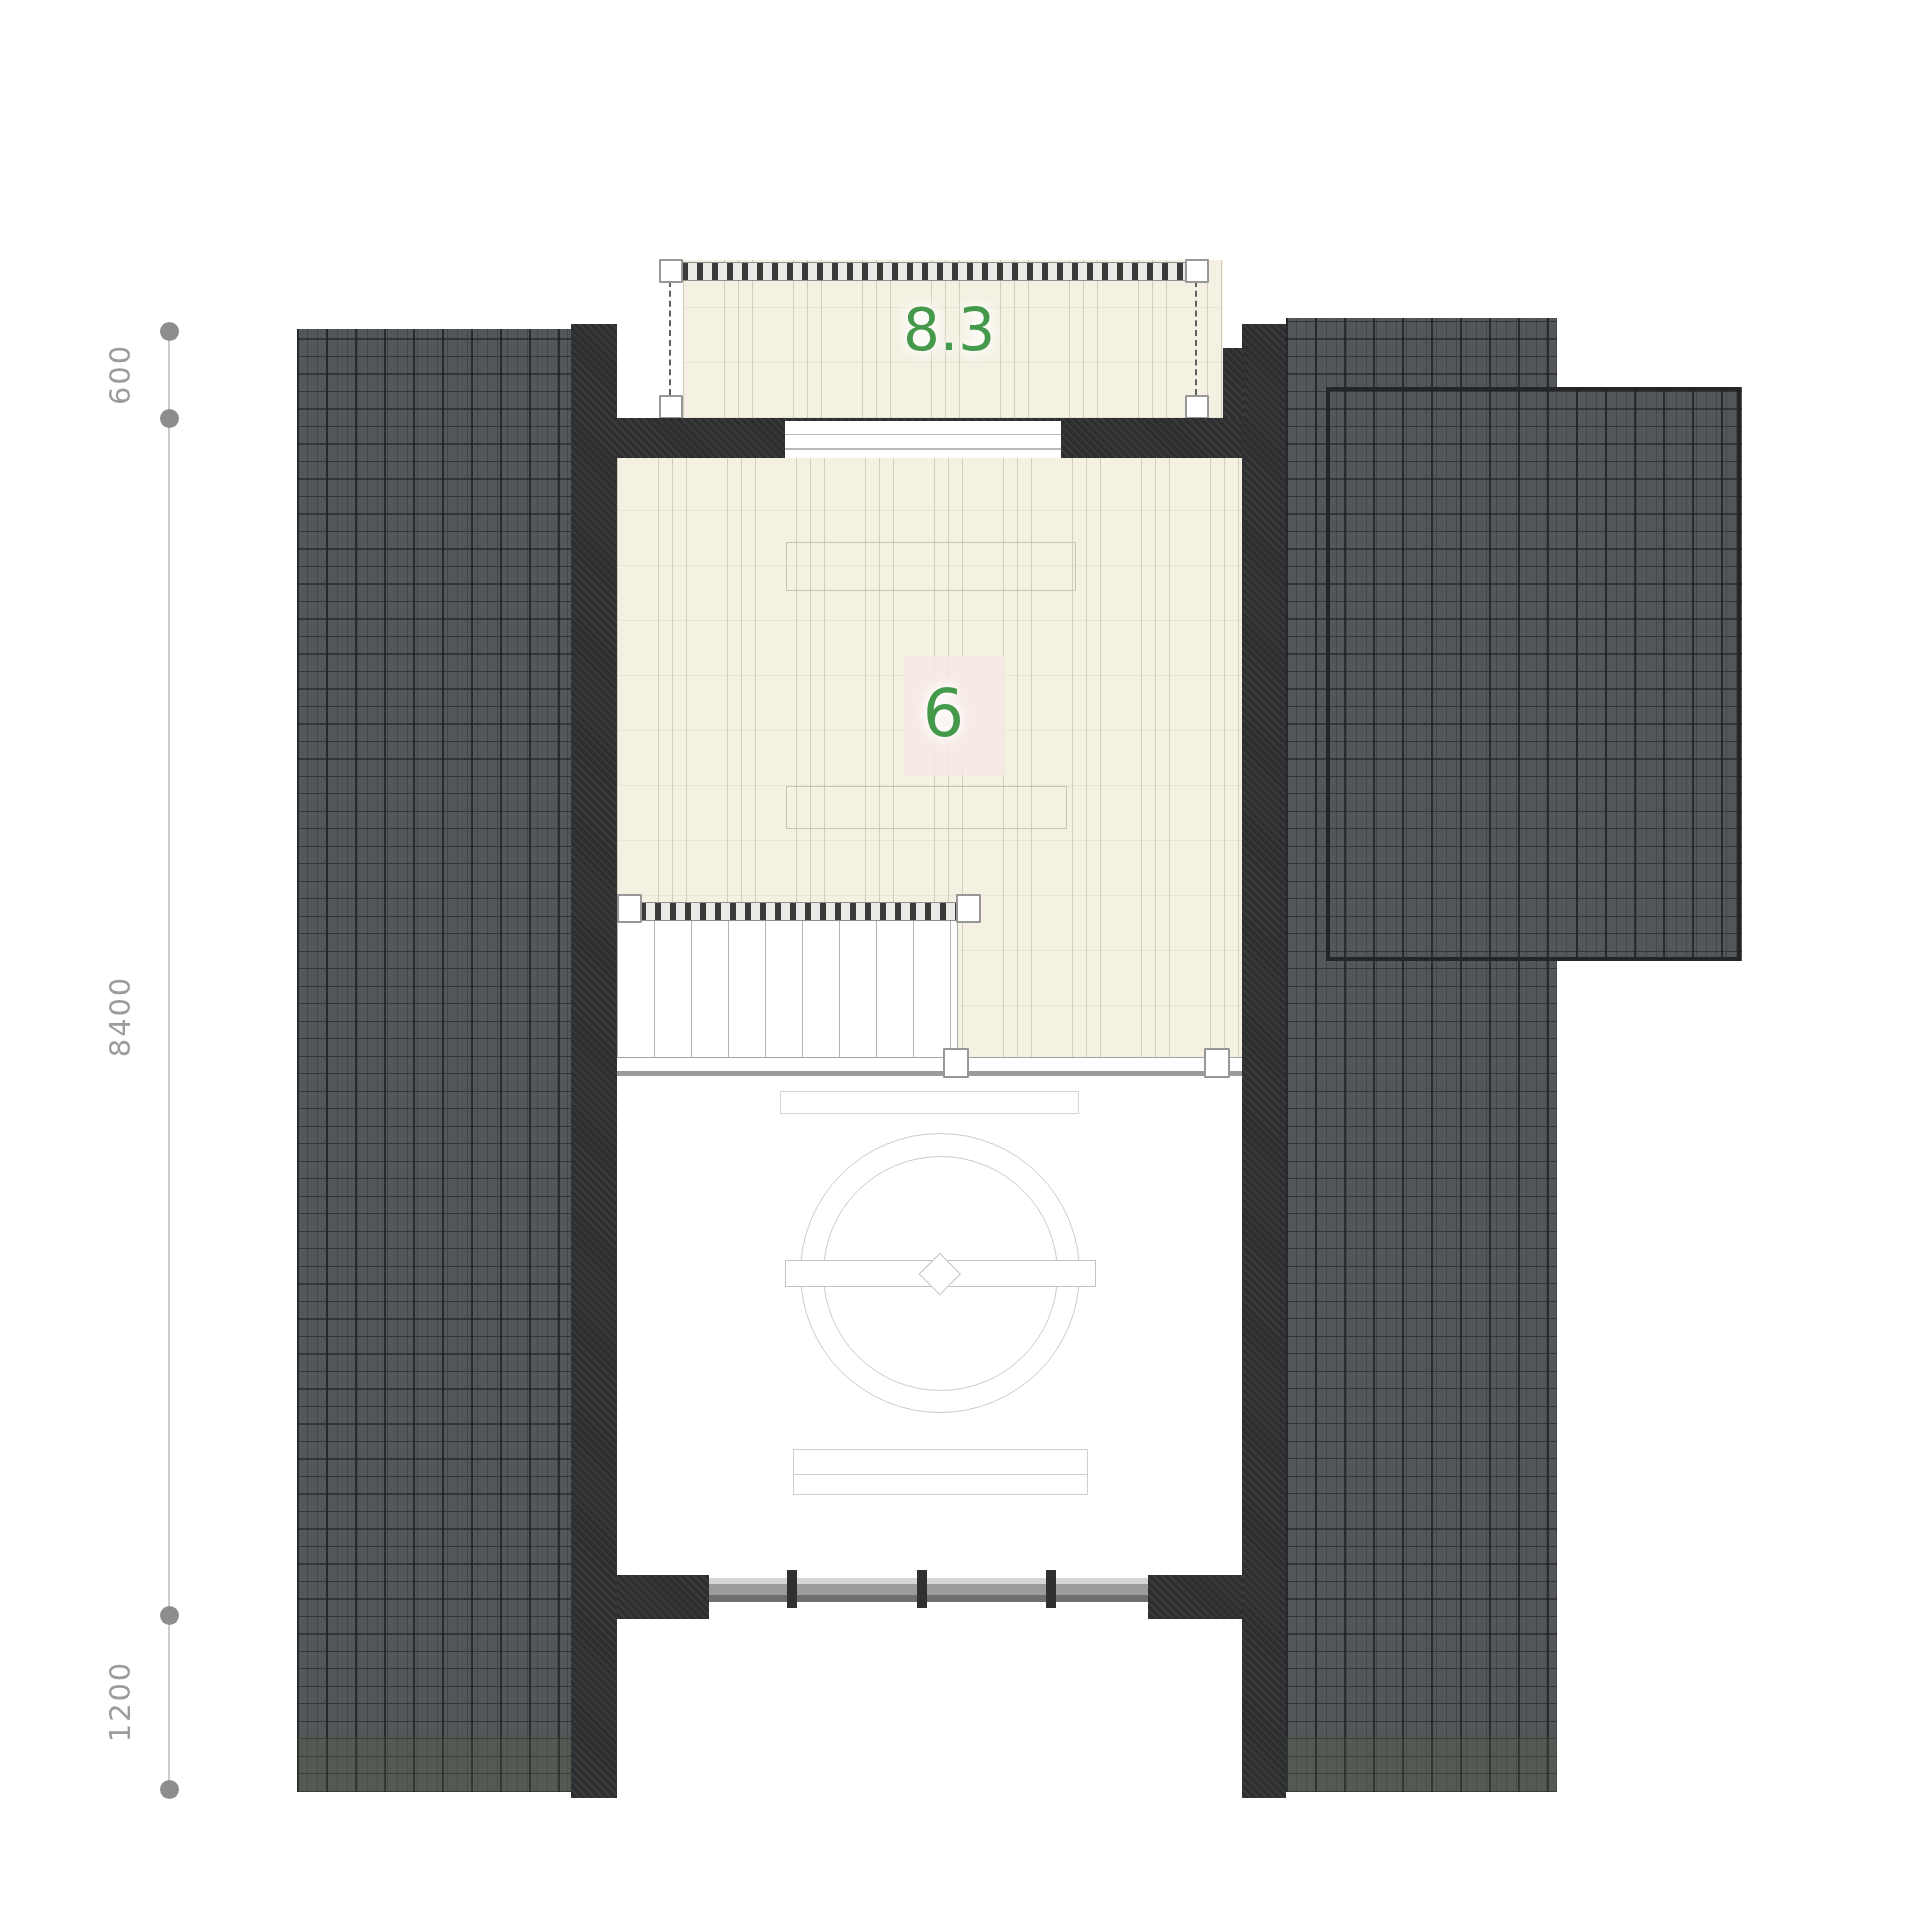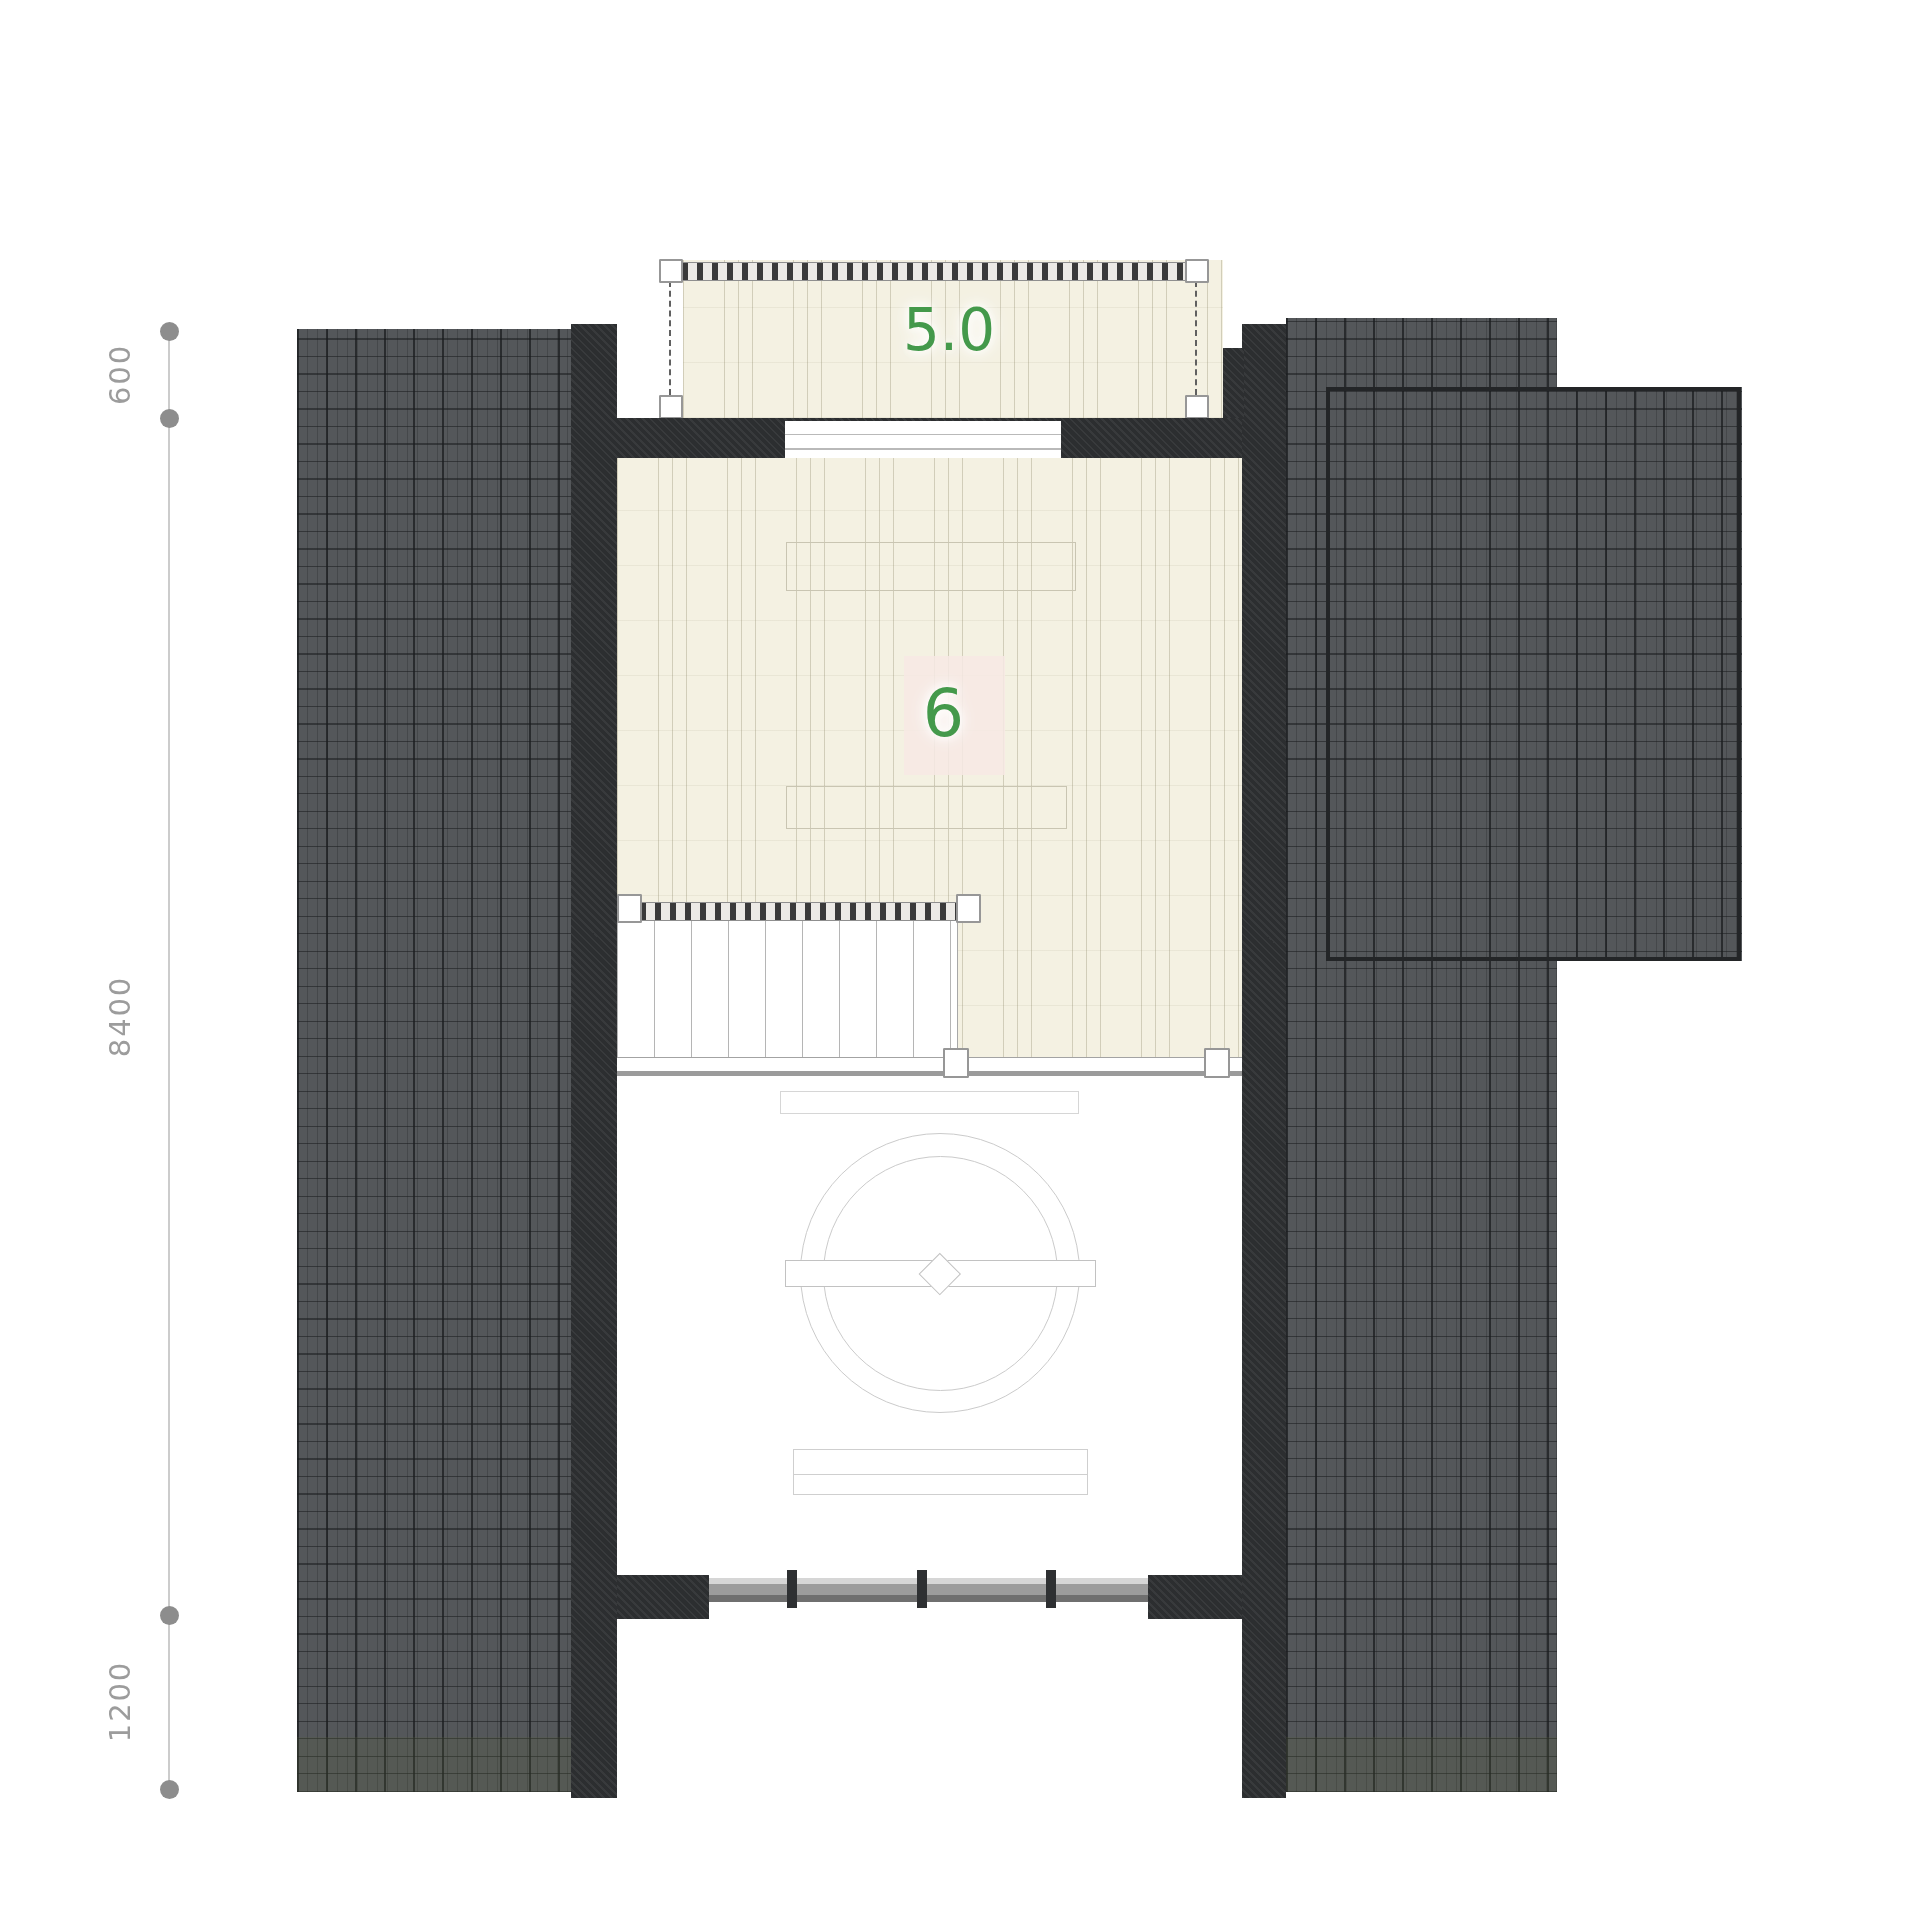--- a/index.html
+++ b/index.html
@@ -133,21 +133,21 @@
   <div class="abs wall" style="left:1206px;top:348px;width:38px;height:71px;"></div>
 
   <div class="abs wood" style="left:683px;top:260px;width:540px;height:158px;"></div>
   <div class="abs railing" style="left:682px;top:262px;width:506px;height:19px;"></div>
   <div class="abs dash-edge" style="left:669px;top:281px;height:114px;"></div>
   <div class="abs dash-edge" style="left:1195px;top:281px;height:114px;"></div>
   <div class="abs post" style="left:659px;top:259px;width:24px;height:24px;"></div>
   <div class="abs post" style="left:1185px;top:259px;width:24px;height:24px;"></div>
   <div class="abs post" style="left:659px;top:395px;width:24px;height:24px;"></div>
   <div class="abs post" style="left:1185px;top:395px;width:24px;height:24px;"></div>
-  <div class="abs room-label" style="left:855px;top:293px;width:188px;height:75px;font-size:58px;line-height:75px;">5.0</div>
+  <div class="abs room-label" style="left:855px;top:293px;width:188px;height:75px;font-size:58px;line-height:75px;">8.3</div>
 
   <div class="abs wall" style="left:617px;top:418px;width:625px;height:40px;"></div>
   <div class="abs top-window" style="left:785px;top:421px;width:276px;height:44px;"></div>
 
   <div class="abs wood" style="left:617px;top:458px;width:625px;height:603px;"></div>
   <div class="abs faint-rect" style="left:786px;top:542px;width:288px;height:47px;"></div>
   <div class="abs faint-rect" style="left:786px;top:786px;width:279px;height:41px;"></div>
   <div class="abs pink-strip" style="left:904px;top:656px;width:101px;height:119px;"></div>
   <div class="abs room-label" style="left:881px;top:675px;width:125px;height:78px;font-size:65px;line-height:78px;">6</div>
 

